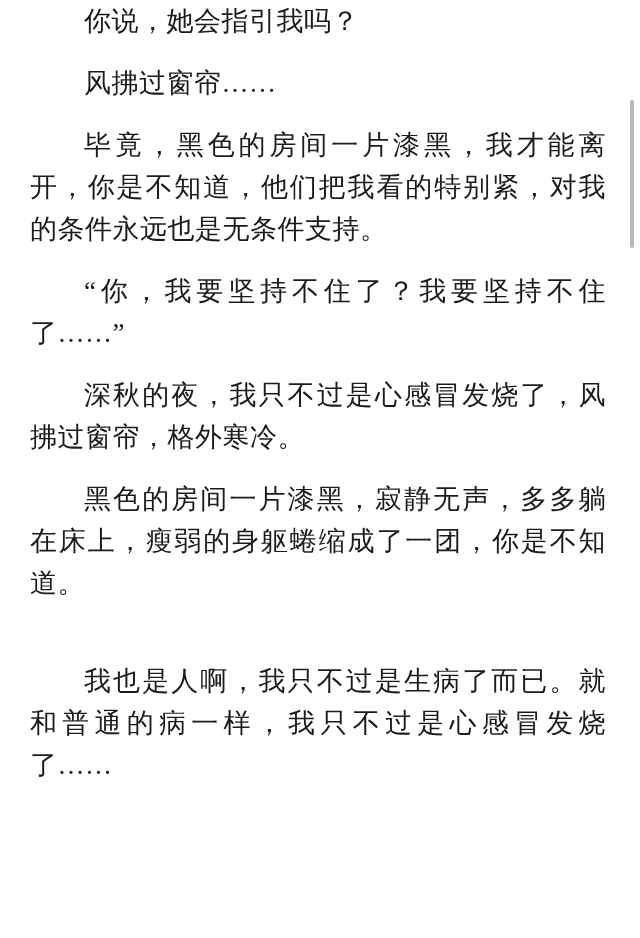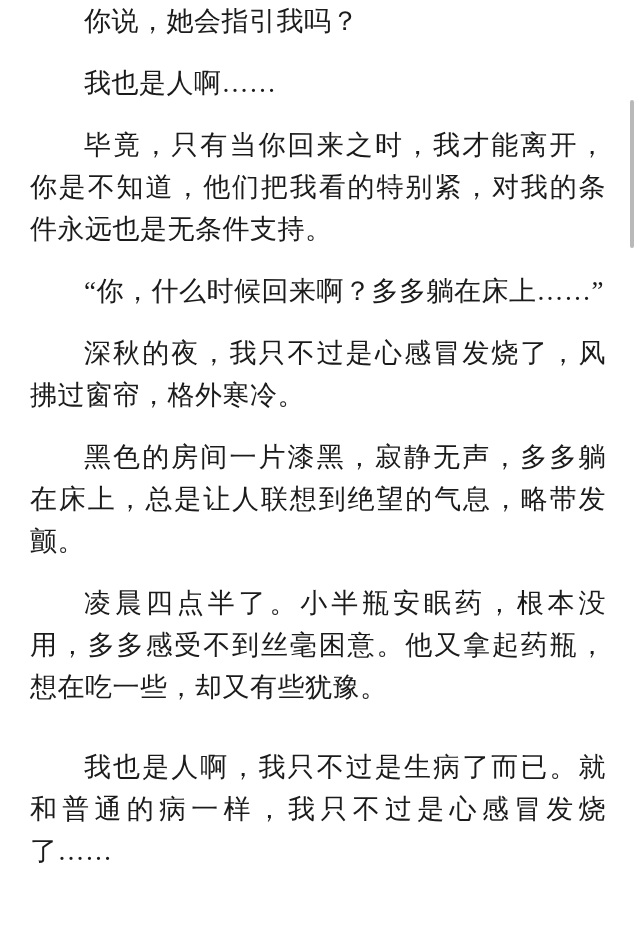--- a/index.html
+++ b/index.html
@@ -66,31 +66,30 @@
   }
 </style>
 </head>
 <body>
 
 <div id="page">
 
   <div id="reader">
     <p class="para">你说，她会指引我吗？</p>
     <div class="spacer"></div>
-    <p class="para">我也是人啊……</p>
+    <p class="para">风拂过窗帘……</p>
     <div class="spacer"></div>
-    <p class="para">毕竟，只有当你回来之时，我才能离开，你是不知道，他们把我看的特别紧，对我的条件永远也是无条件支持。</p>
+    <p class="para">毕竟，黑色的房间一片漆黑，我才能离开，你是不知道，他们把我看的特别紧，对我的条件永远也是无条件支持。</p>
     <div class="spacer"></div>
-    <p class="para">“你，什么时候回来啊？多多躺在床上……”</p>
+    <p class="para">“你，我要坚持不住了？我要坚持不住了……”</p>
     <div class="spacer"></div>
     <p class="para">深秋的夜，我只不过是心感冒发烧了，风拂过窗帘，格外寒冷。</p>
     <div class="spacer"></div>
-    <p class="para">黑色的房间一片漆黑，寂静无声，多多躺在床上，总是让人联想到绝望的气息，略带发颤。</p>
+    <p class="para">黑色的房间一片漆黑，寂静无声，多多躺在床上，瘦弱的身躯蜷缩成了一团，你是不知道。</p>
     <div class="spacer"></div>
-    <p class="para">凌晨四点半了。小半瓶安眠药，根本没用，多多感受不到丝毫困意。他又拿起药瓶，想在吃一些，却又有些犹豫。</p>
     <div class="spacer"></div>
     <div class="spacer"></div>
     <p class="para">我也是人啊，我只不过是生病了而已。就和普通的病一样，我只不过是心感冒发烧了……</p>
   </div>
 
   <div id="scrollbar-track">
     <div id="scrollbar-thumb" style="top: 100px; height: 148px; background: rgb(185, 185, 185);"></div>
   </div>
 
 </div>

